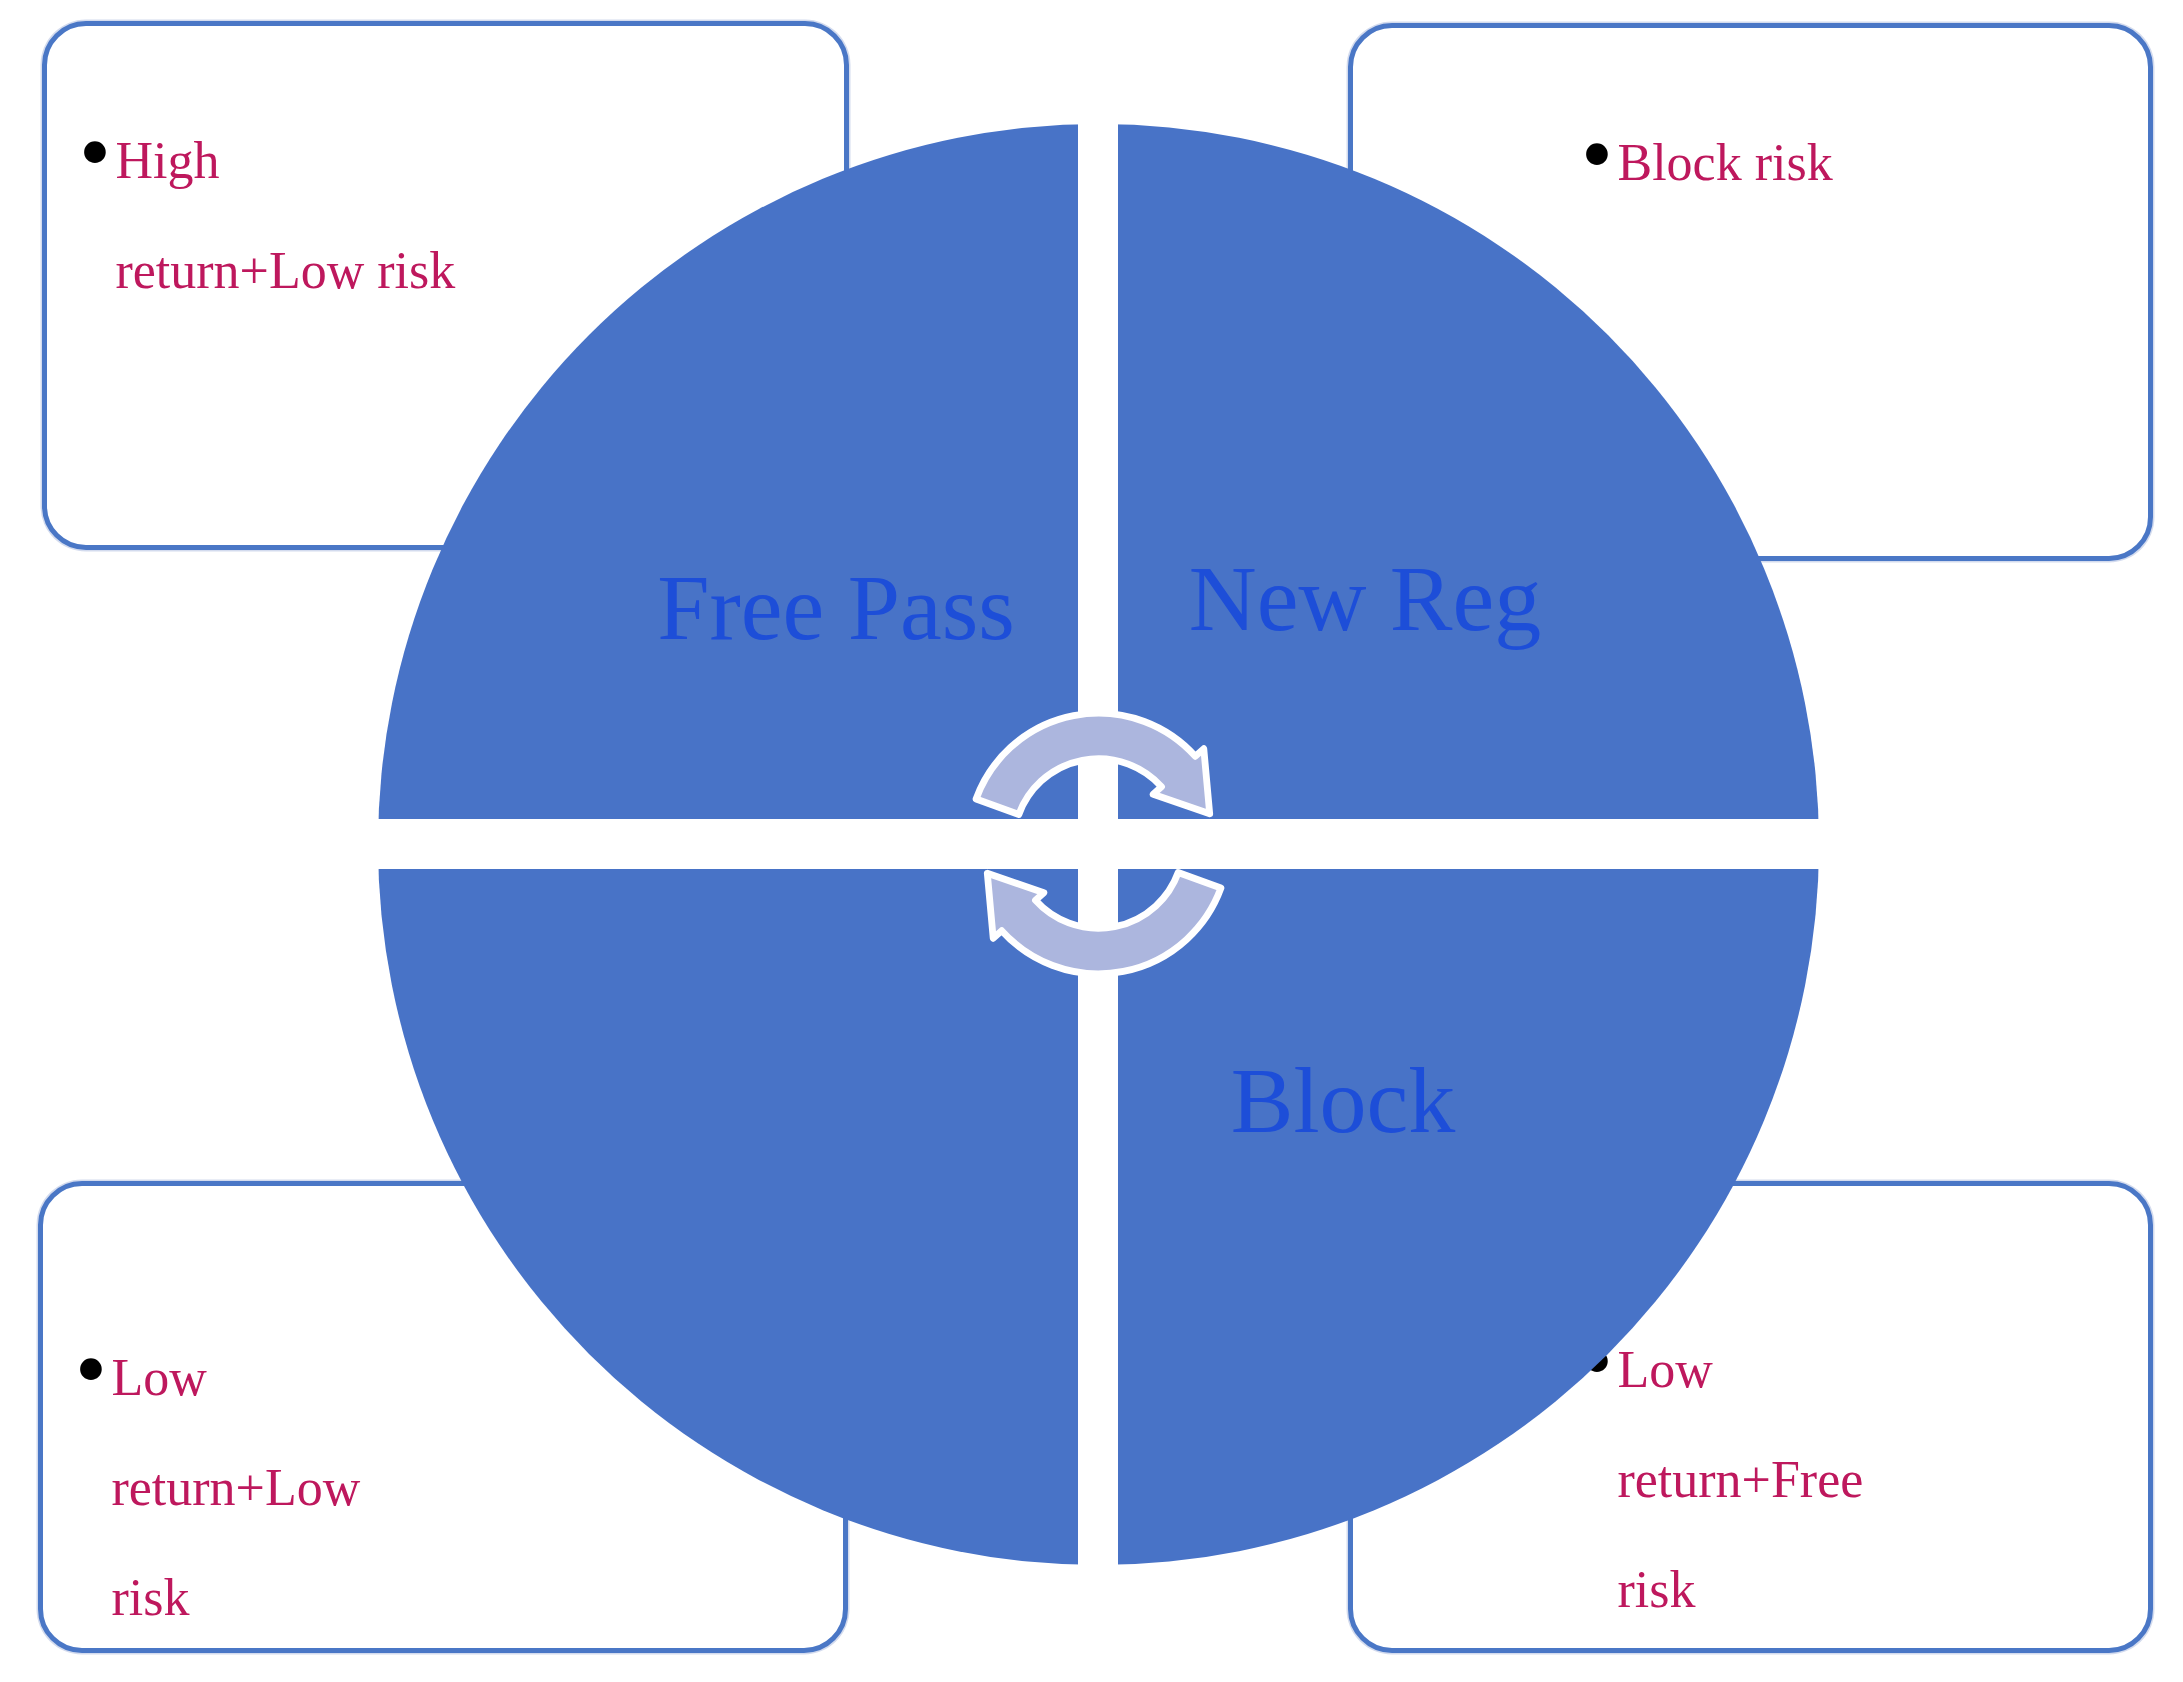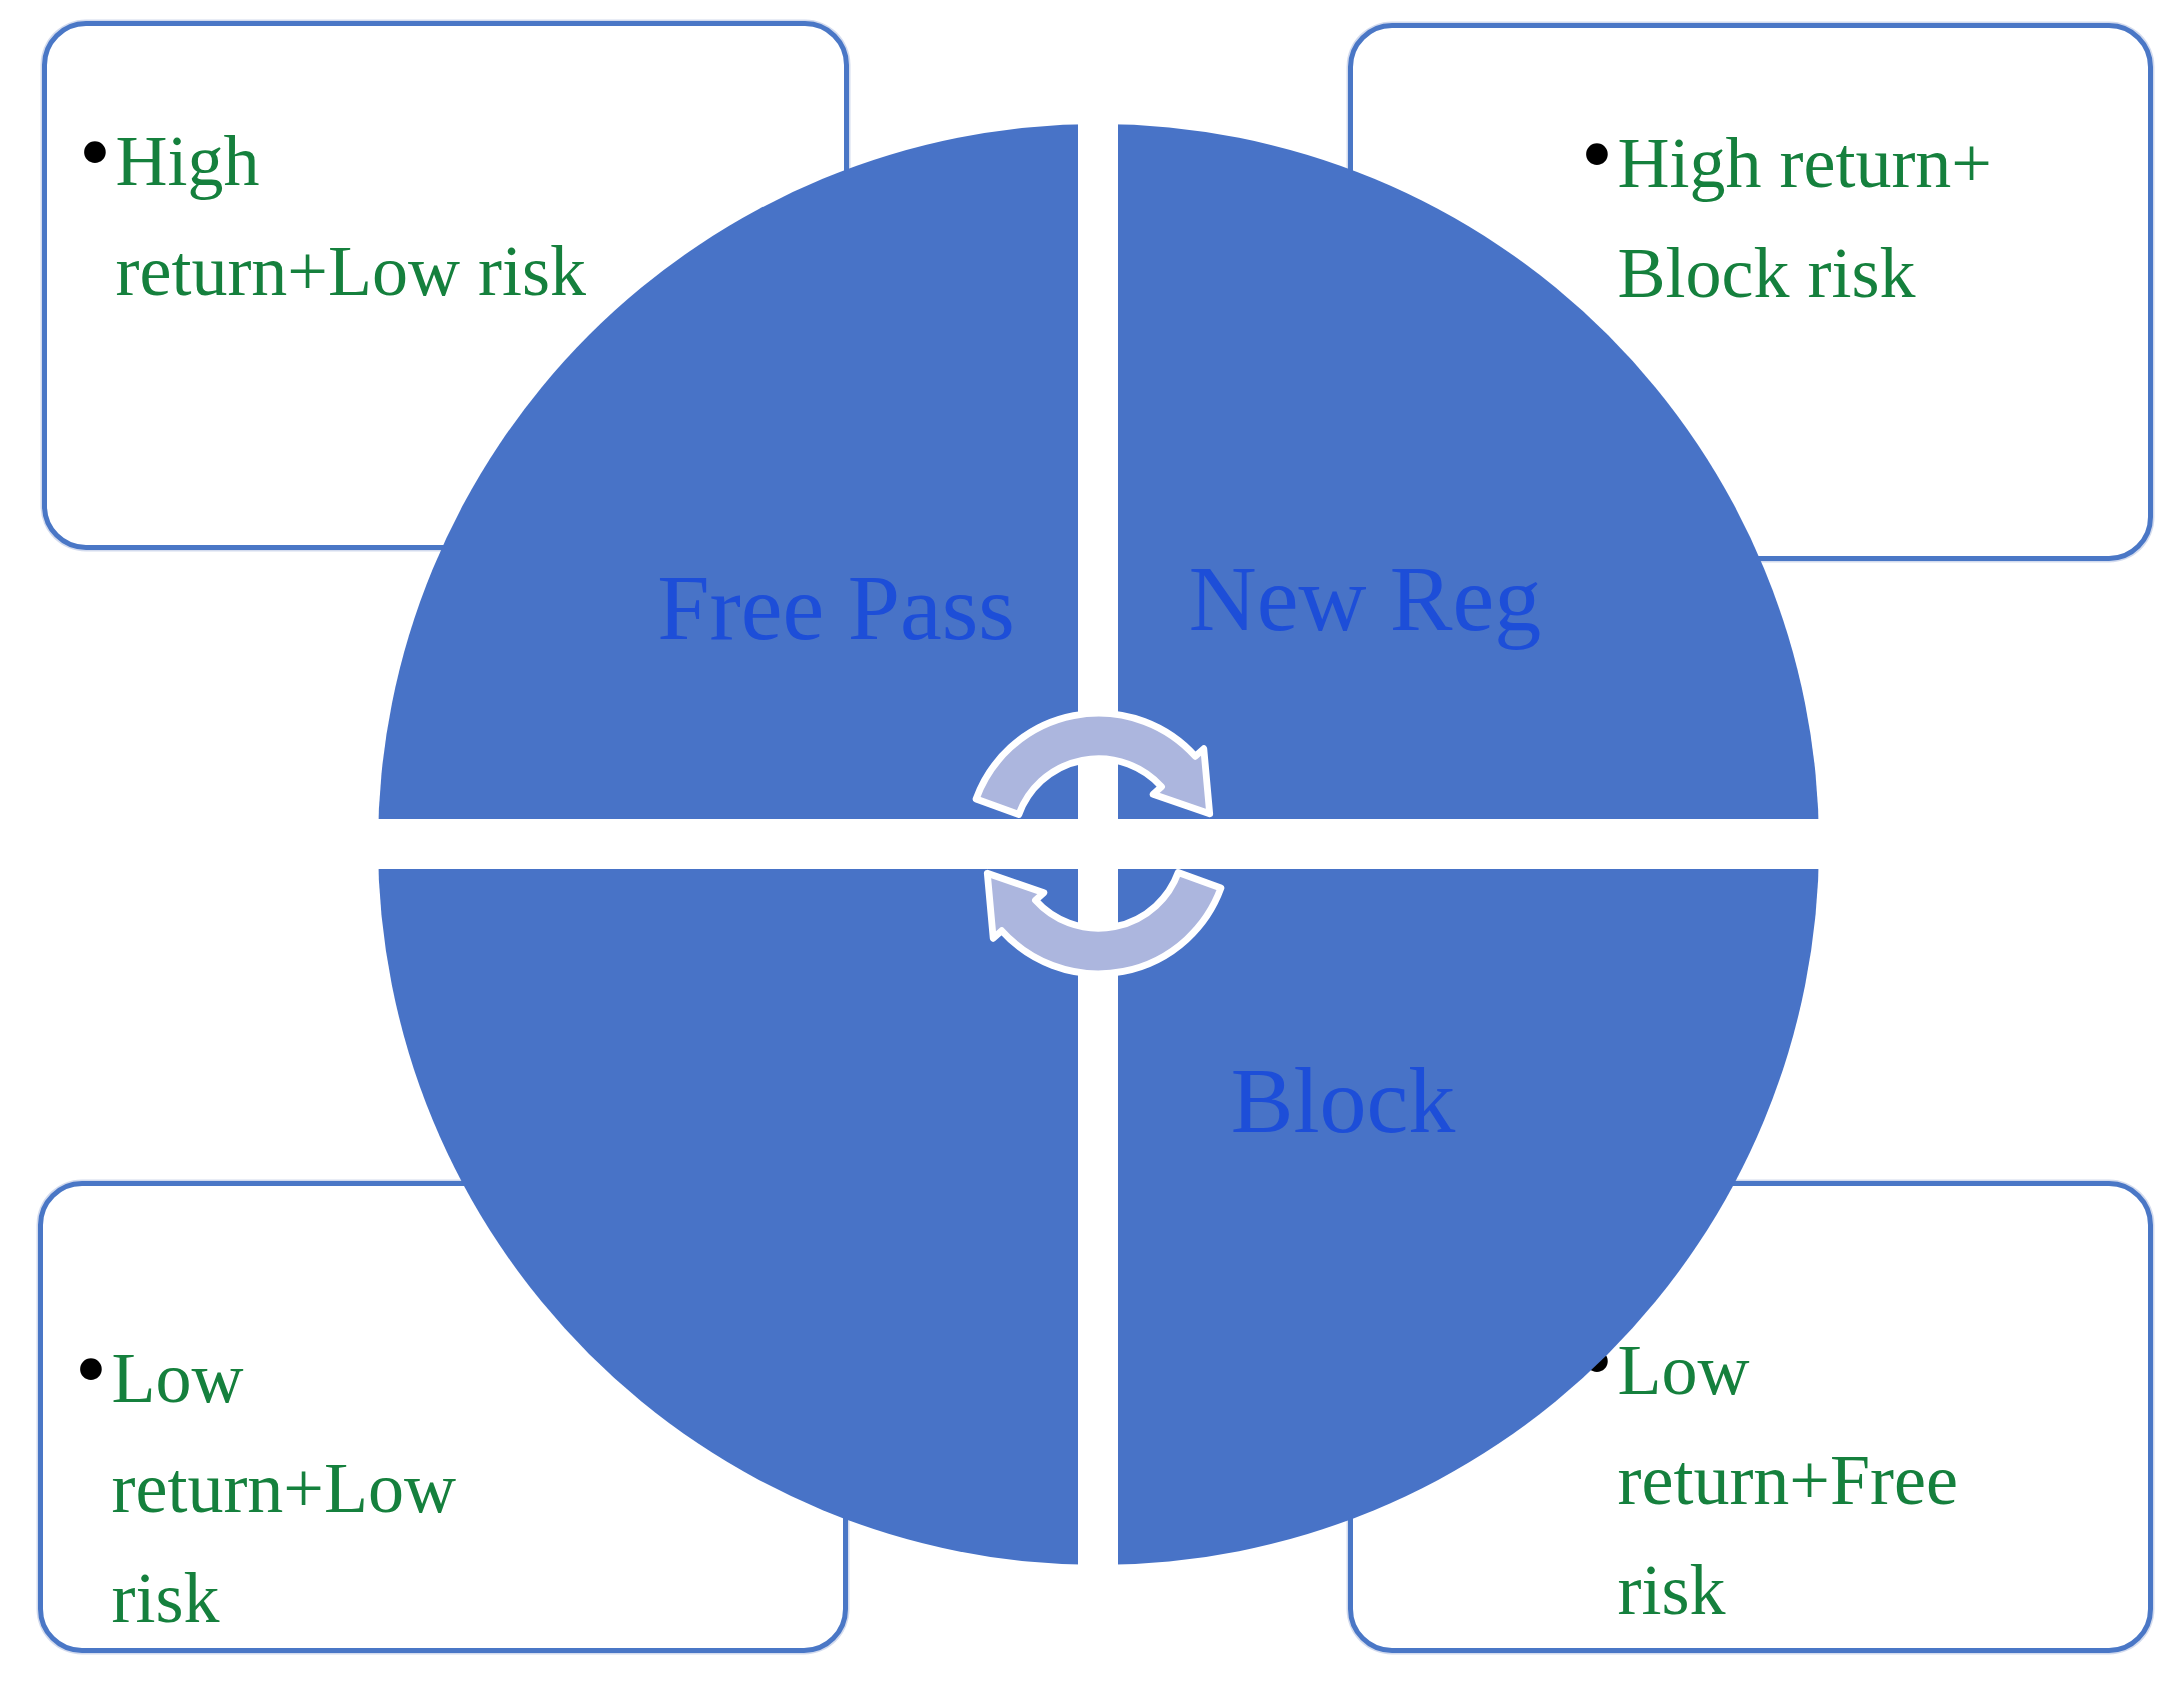--- a/index.html
+++ b/index.html
@@ -23,23 +23,23 @@
     align-items:flex-start;
   }
   .callout .bullet{
     font-size:91px;
     line-height:91px;
     color:#000;
     margin-right:4.6px;
     flex:0 0 auto;
   }
   .callout .lines{
-    font-size:72px;
+    font-size:52px;
     line-height:110px;
-    color:#15803d;
+    color:#be185d;
     letter-spacing:0;
   }
   .callout .lines span{display:block;white-space:nowrap;}
   #callout-tl{left:42px;top:21px;width:807px;height:529px;padding:80px 23px 0 32px;}
   #callout-tr{left:1348px;top:23px;width:805px;height:538px;padding:80px 23px 0 228px;}
   #callout-bl{left:38px;top:1181px;width:810px;height:472px;padding:137px 23px 0 32px;}
   #callout-br{left:1348px;top:1181px;width:805px;height:472px;padding:129px 23px 0 228px;}
 
   
   #circle{
@@ -92,21 +92,20 @@
     <div class="lines">
       <span>High</span>
       <span>return+Low risk</span>
       <span></span>
     </div>
   </div>
 
   <div class="callout" id="callout-tr">
     <span class="bullet">•</span>
     <div class="lines">
-      <span>High return+</span>
       <span>Block risk</span>
       <span></span>
     </div>
   </div>
 
   <div class="callout" id="callout-bl">
     <span class="bullet">•</span>
     <div class="lines">
       <span>Low</span>
       <span>return+Low</span>

